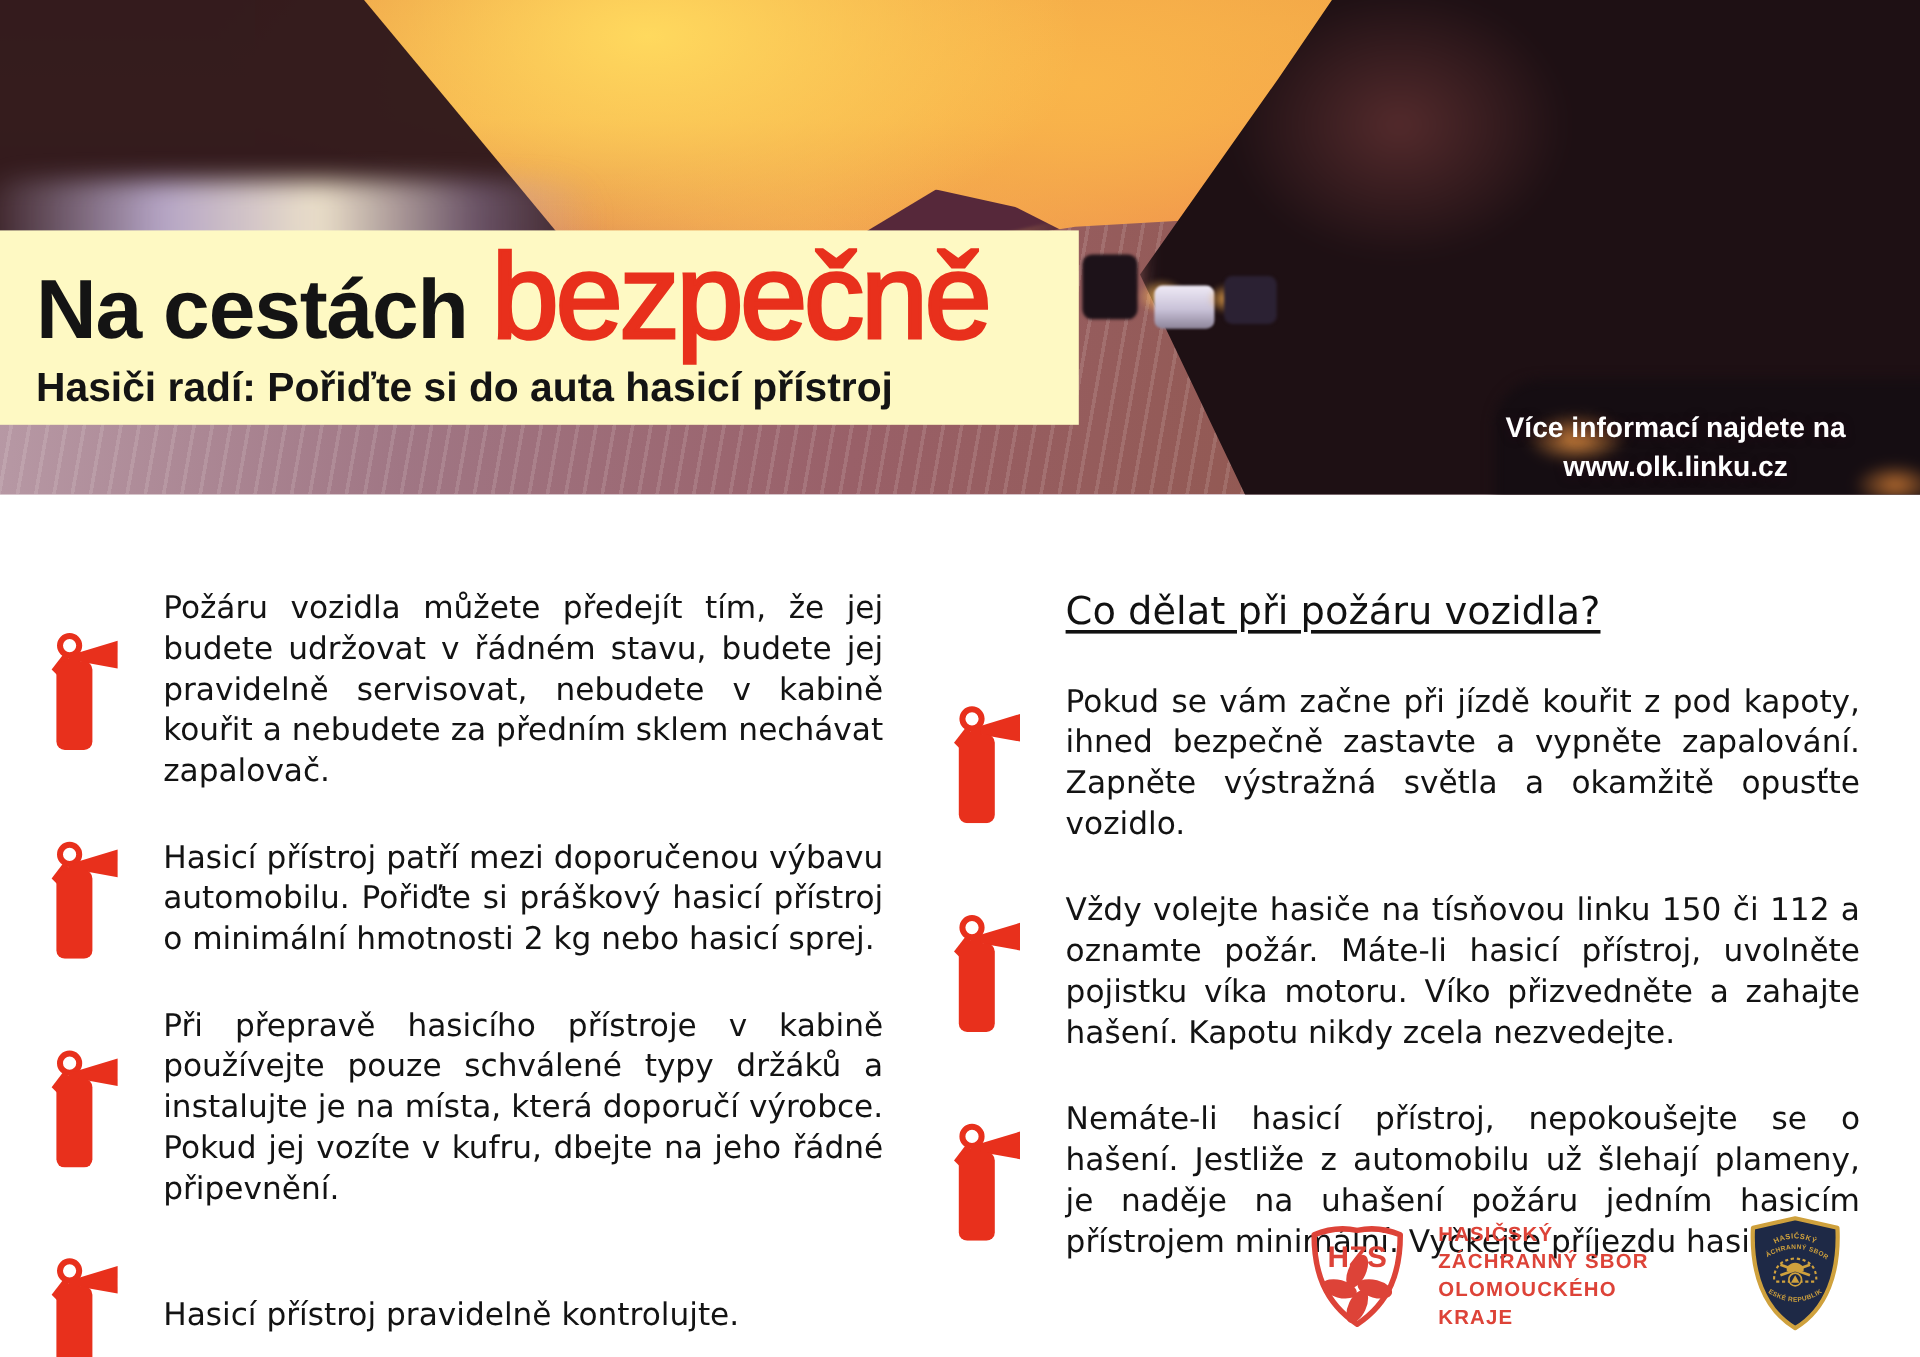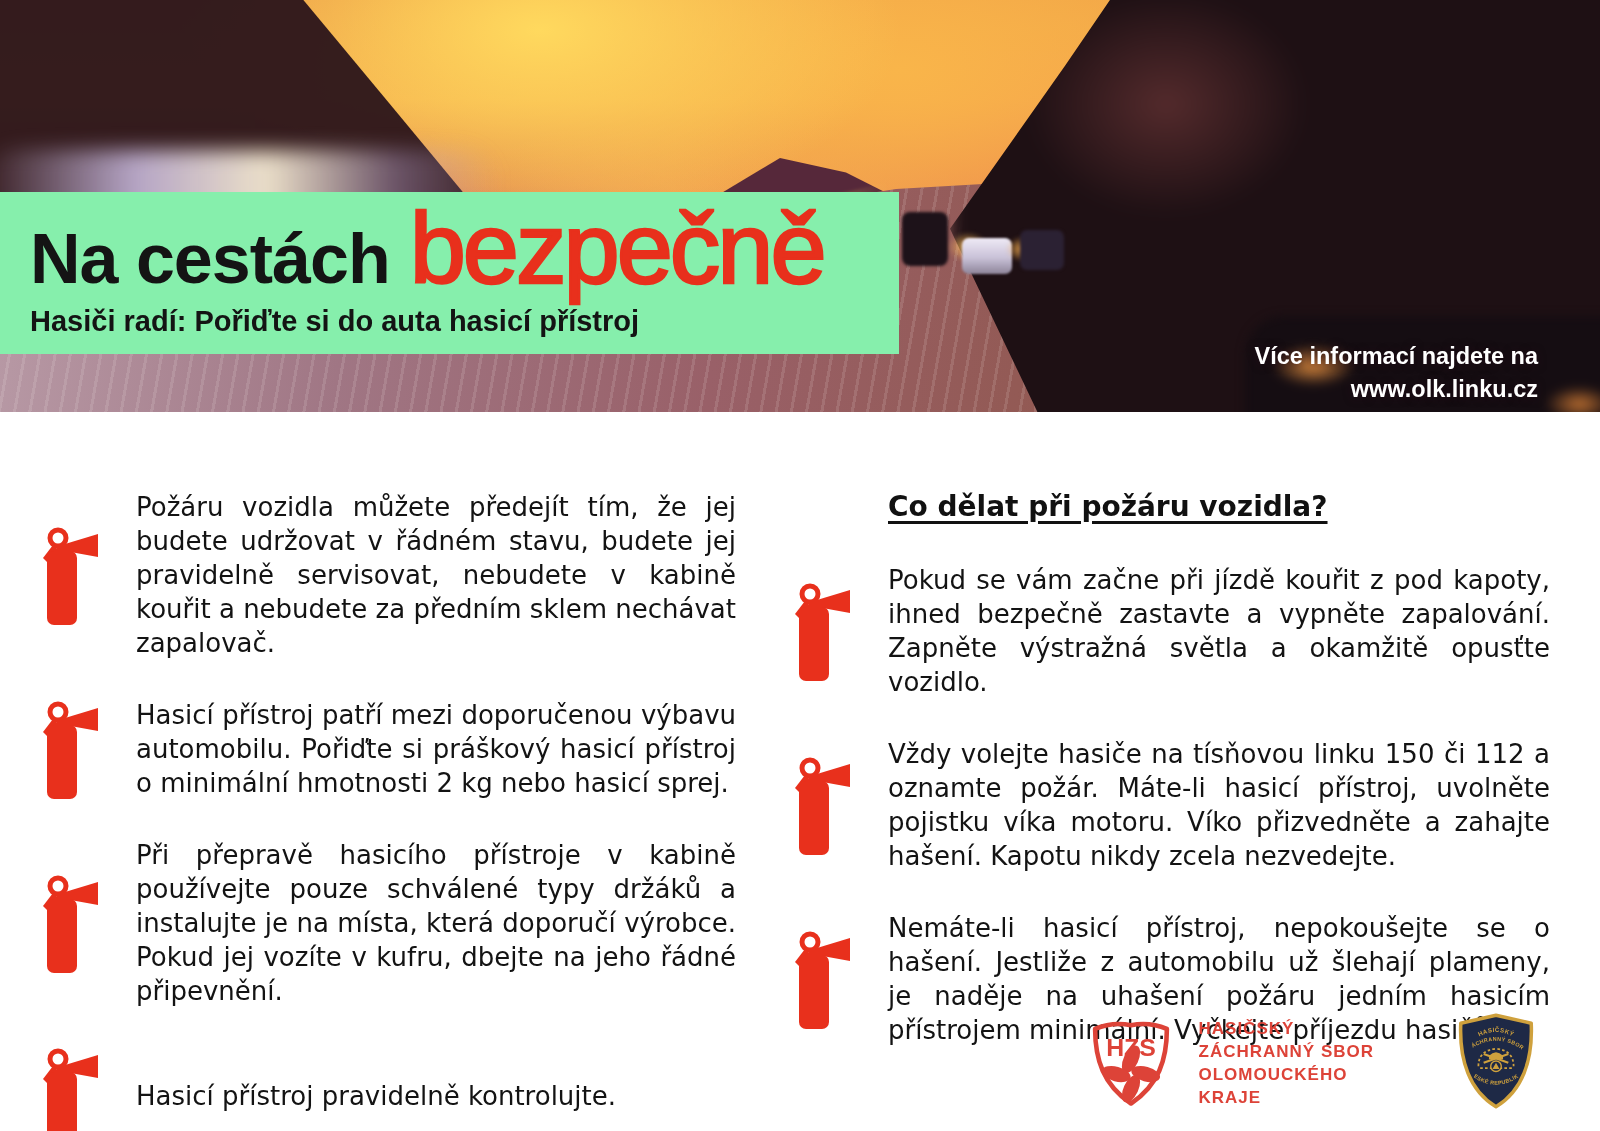--- a/index.html
+++ b/index.html
@@ -41,39 +41,39 @@
     background:linear-gradient(180deg,#efeaf6 0%,#c9c2d8 55%,#8d8499 100%);filter:blur(1px);}
   .car-dark2{top:230px;left:1020px;width:44px;height:40px;border-radius:7px;background:#2b2133;filter:blur(1.5px);}
   .glow2{top:236px;left:1006px;width:34px;height:26px;border-radius:50%;
     background:radial-gradient(closest-side, rgba(255,180,80,.9), rgba(255,180,80,0));filter:blur(2px);}
   .car-bottom-right{top:316px;left:1245px;width:380px;height:110px;border-radius:40px 20px 0 0;
     background:radial-gradient(60px 30px at 18% 45%, rgba(255,160,70,.85), rgba(255,160,70,0) 70%),
                radial-gradient(50px 26px at 88% 80%, rgba(255,150,60,.7), rgba(255,150,60,0) 70%),#150d12;
     filter:blur(5px);}
 
   
-  .title-box{position:absolute;top:192px;left:0;width:899px;height:162px;background:#86efac;
+  .title-box{position:absolute;top:192px;left:0;width:899px;height:162px;background:#fef9c3;
     padding:10px 0 0 30px;box-sizing:border-box;font-family:"Liberation Sans",sans-serif;}
   .title-line{display:flex;align-items:baseline;white-space:nowrap;}
   .title-black{font-size:70px;font-weight:bold;color:#141414;letter-spacing:-1px;}
   .title-red{font-size:101px;font-weight:normal;color:#e8301c;margin-left:20px;letter-spacing:-3px;
     -webkit-text-stroke:2.5px #e8301c;line-height:.92;}
-  .subtitle{font-size:29px;font-weight:bold;color:#141414;margin-top:6px;letter-spacing:0;}
-
-  .more-info{position:absolute;top:340px;right:62px;text-align:right;color:#ffffff;
+  .subtitle{font-size:34px;font-weight:bold;color:#141414;margin-top:6px;letter-spacing:0;}
+
+  .more-info{position:absolute;top:340px;right:62px;text-align:center;color:#ffffff;
     font-family:"Liberation Sans",sans-serif;font-weight:bold;font-size:23.5px;line-height:33px;
     text-shadow:0 1px 8px rgba(40,10,25,.65);}
 
   
   .content{position:absolute;top:412px;left:0;width:1600px;box-sizing:border-box;
     padding:78px 30px 0 30px;display:grid;grid-template-columns:706px 768px;column-gap:46px;}
   .col{display:flex;flex-direction:column;gap:38px;}
   .row{display:grid;grid-template-columns:80px 1fr;column-gap:26px;align-items:center;}
   .row p{margin:0;font-size:26px;line-height:34px;text-align:justify;color:#131313;}
-  .col-heading{font-size:28px;font-weight:bold;text-decoration:underline;
+  .col-heading{font-size:32px;font-weight:normal;text-decoration:underline;
     text-underline-offset:5px;text-decoration-thickness:2.5px;margin:0 0 2px 106px;color:#111;}
   .ext-icon{width:64px;height:100px;justify-self:center;}
 
   
   .footer{position:absolute;right:60px;bottom:16px;display:flex;align-items:center;}
   .org-text{margin-left:22px;color:#dd4338;font-family:"Liberation Sans",sans-serif;
     font-weight:bold;font-size:17px;line-height:23px;letter-spacing:1px;}
   .badge-wrap{margin-left:78px;}
 </style>
 </head>

